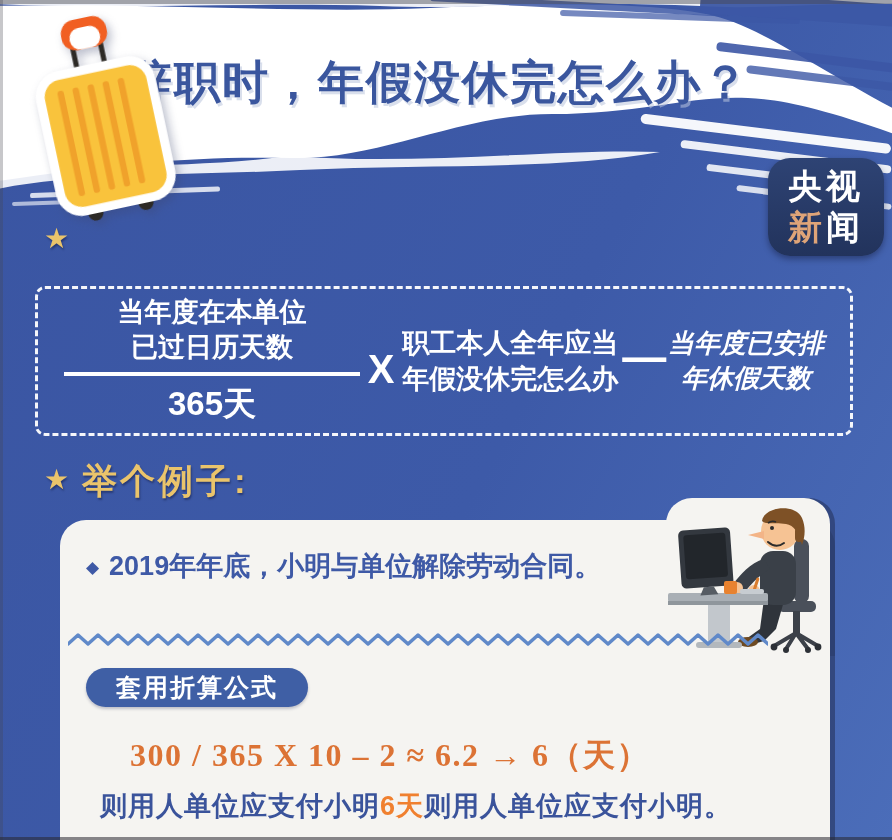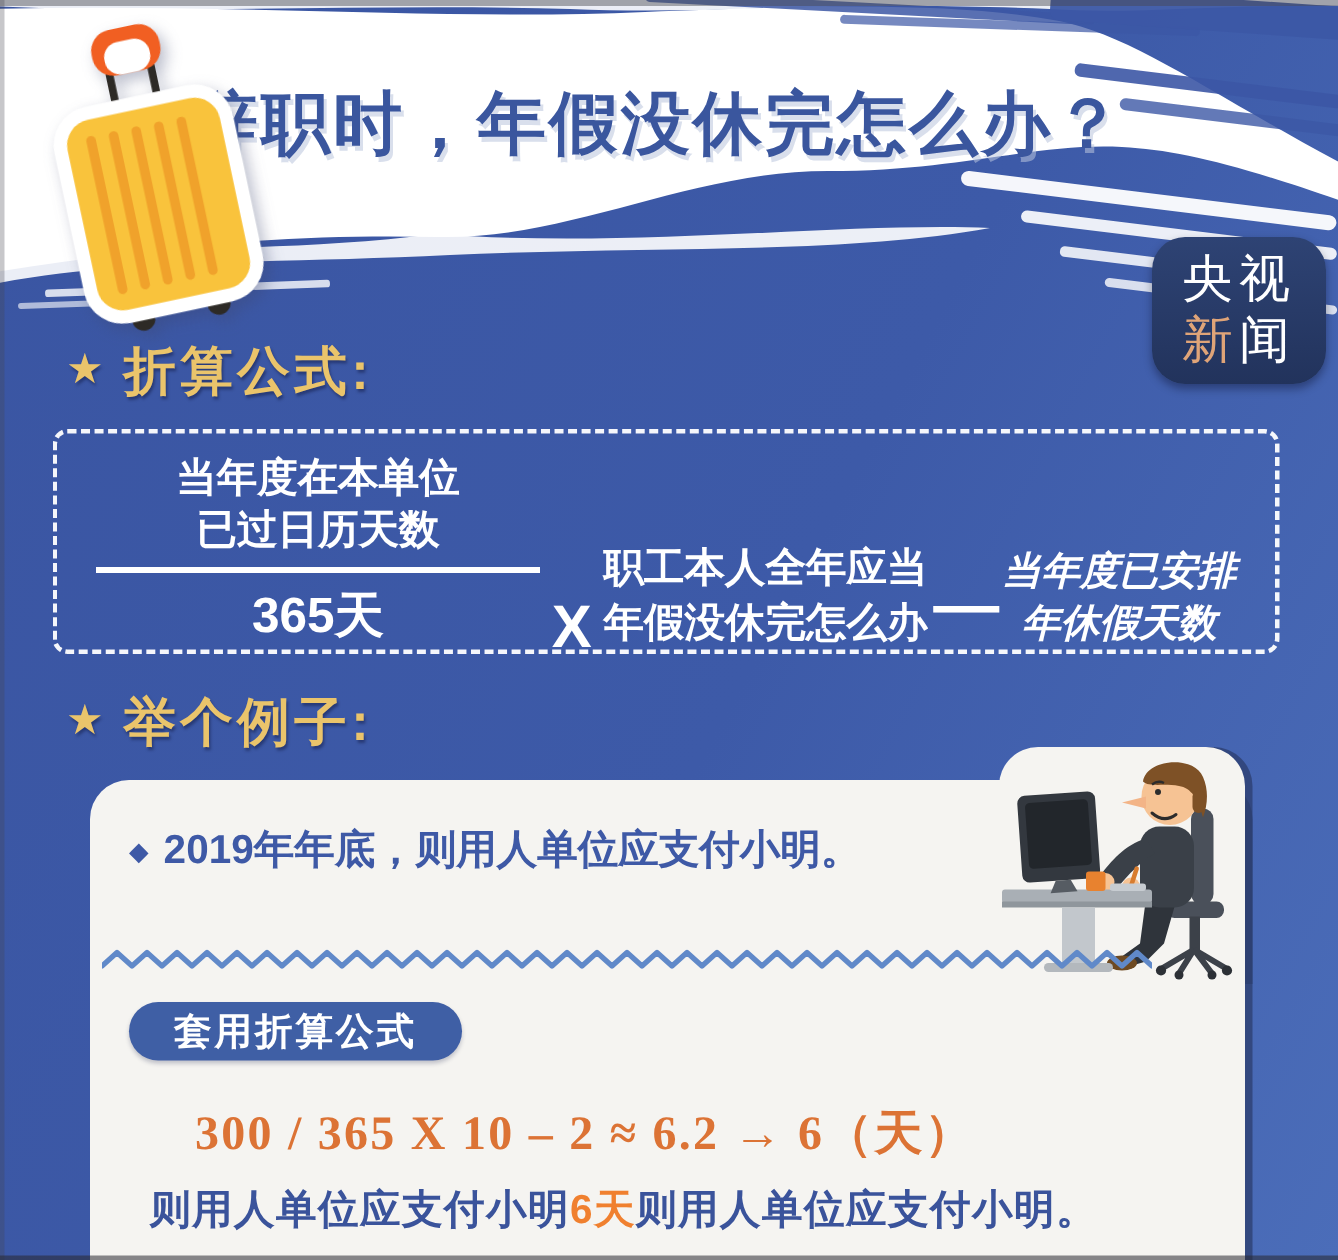--- a/index.html
+++ b/index.html
@@ -22,35 +22,35 @@
     font-size:46px;font-weight:800;letter-spacing:2px;color:#3a569e;
     text-shadow:2px 3px 0 rgba(185,196,220,.55);white-space:nowrap;
   }
 
   .cctv-badge{
     position:absolute;right:8px;top:158px;width:116px;height:98px;z-index:7;
     background:linear-gradient(180deg,#2e4374,#22335c);border-radius:22px;
     display:flex;flex-direction:column;justify-content:center;align-items:center;
     box-shadow:0 3px 6px rgba(0,0,20,.35);
   }
-  .cctv-row{font-size:34px;font-weight:400;color:#ffffff;letter-spacing:4px;line-height:1.22;}
+  .cctv-row{font-size:34px;font-weight:700;color:#ffffff;letter-spacing:4px;line-height:1.22;}
   .cctv-accent{color:#dfa478;}
 
   .section-heading{
     position:absolute;left:44px;z-index:5;color:#eac46b;font-size:35px;font-weight:800;
     letter-spacing:3px;text-shadow:1px 2px 2px rgba(0,0,30,.35);display:flex;align-items:center;gap:10px;
   }
   .heading-formula{top:224px;}
   .heading-example{top:458px;}
   .star{font-size:28px;transform:translateY(-2px);}
 
   .formula-box{
     position:absolute;left:35px;top:286px;width:818px;height:150px;z-index:5;box-sizing:border-box;
     border:3px dashed rgba(255,255,255,.95);border-radius:10px;
-    display:flex;align-items:flex-end;justify-content:space-between;padding:0 26px;
+    display:flex;align-items:center;justify-content:space-between;padding:0 26px;
     color:#ffffff;font-weight:700;
   }
   .fraction{display:flex;flex-direction:column;align-items:center;width:296px;}
   .fraction .num{font-size:27px;line-height:1.3;text-align:center;}
   .fraction .bar{width:100%;border-top:4px solid #ffffff;margin:7px 0 6px 0;}
   .fraction .den{font-size:33px;}
   .op-times{font-size:40px;font-weight:700;padding:0 4px;transform:translateY(8px);}
   .term{font-size:27px;line-height:1.35;text-align:center;}
   .op-minus{font-size:44px;font-weight:900;transform:translateY(-4px);letter-spacing:-2px;}
   .term-taken{font-size:26px;font-style:italic;}
@@ -128,21 +128,20 @@
 
   <div class="title">辞职时，年假没休完怎么办？</div>
 
   <div class="cctv-badge">
     <div class="cctv-row">央视</div>
     <div class="cctv-row"><span class="cctv-accent">新</span><span>闻</span></div>
   </div>
 
   <div class="section-heading heading-formula">
     <span class="star">★</span>
-    <span>折算公式:</span>
   </div>
 
   <div class="formula-box">
     <div class="fraction">
       <div class="num">
         <div>当年度在本单位</div>
         <div>已过日历天数</div>
       </div>
       <div class="bar"></div>
       <div class="den">365天</div>
@@ -207,21 +206,21 @@
       </g>
 
       <rect x="58" y="80" width="13" height="13" rx="2" fill="#e8822f"></rect>
       <rect x="74" y="88" width="24" height="5" rx="2" fill="#c7ccd1"></rect>
     </svg>
   </div>
 
   <div class="case-text">
     <span class="bullet">◆</span>
     <div>
-      <div>2019年年底，则用人单位应支付小明。</div>
+      <div>2019年年底，小明与单位解除劳动合同。</div>
     </div>
   </div>
 
   <svg class="wave-divider" width="700" height="16" viewBox="0 0 700 16">
     <path d="M0 12 l10 -9 l10 9 l10 -9 l10 9 l10 -9 l10 9 l10 -9 l10 9 l10 -9 l10 9 l10 -9 l10 9 l10 -9 l10 9 l10 -9 l10 9 l10 -9 l10 9 l10 -9 l10 9 l10 -9 l10 9 l10 -9 l10 9 l10 -9 l10 9 l10 -9 l10 9 l10 -9 l10 9 l10 -9 l10 9 l10 -9 l10 9 l10 -9 l10 9 l10 -9 l10 9 l10 -9 l10 9 l10 -9 l10 9 l10 -9 l10 9 l10 -9 l10 9 l10 -9 l10 9 l10 -9 l10 9 l10 -9 l10 9 l10 -9 l10 9 l10 -9 l10 9 l10 -9 l10 9 l10 -9 l10 9 l10 -9 l10 9 l10 -9 l10 9 l10 -9 l10 9 l10 -9 l10 9 l10 -9 l10 9" fill="none" stroke="#6089c9" stroke-width="3.5" stroke-linecap="round" stroke-linejoin="round"></path>
   </svg>
 
   <div class="apply-badge">套用折算公式</div>
 
   <div class="calc-line">300 / 365 X 10 – 2 ≈ 6.2 → 6（天）</div>

